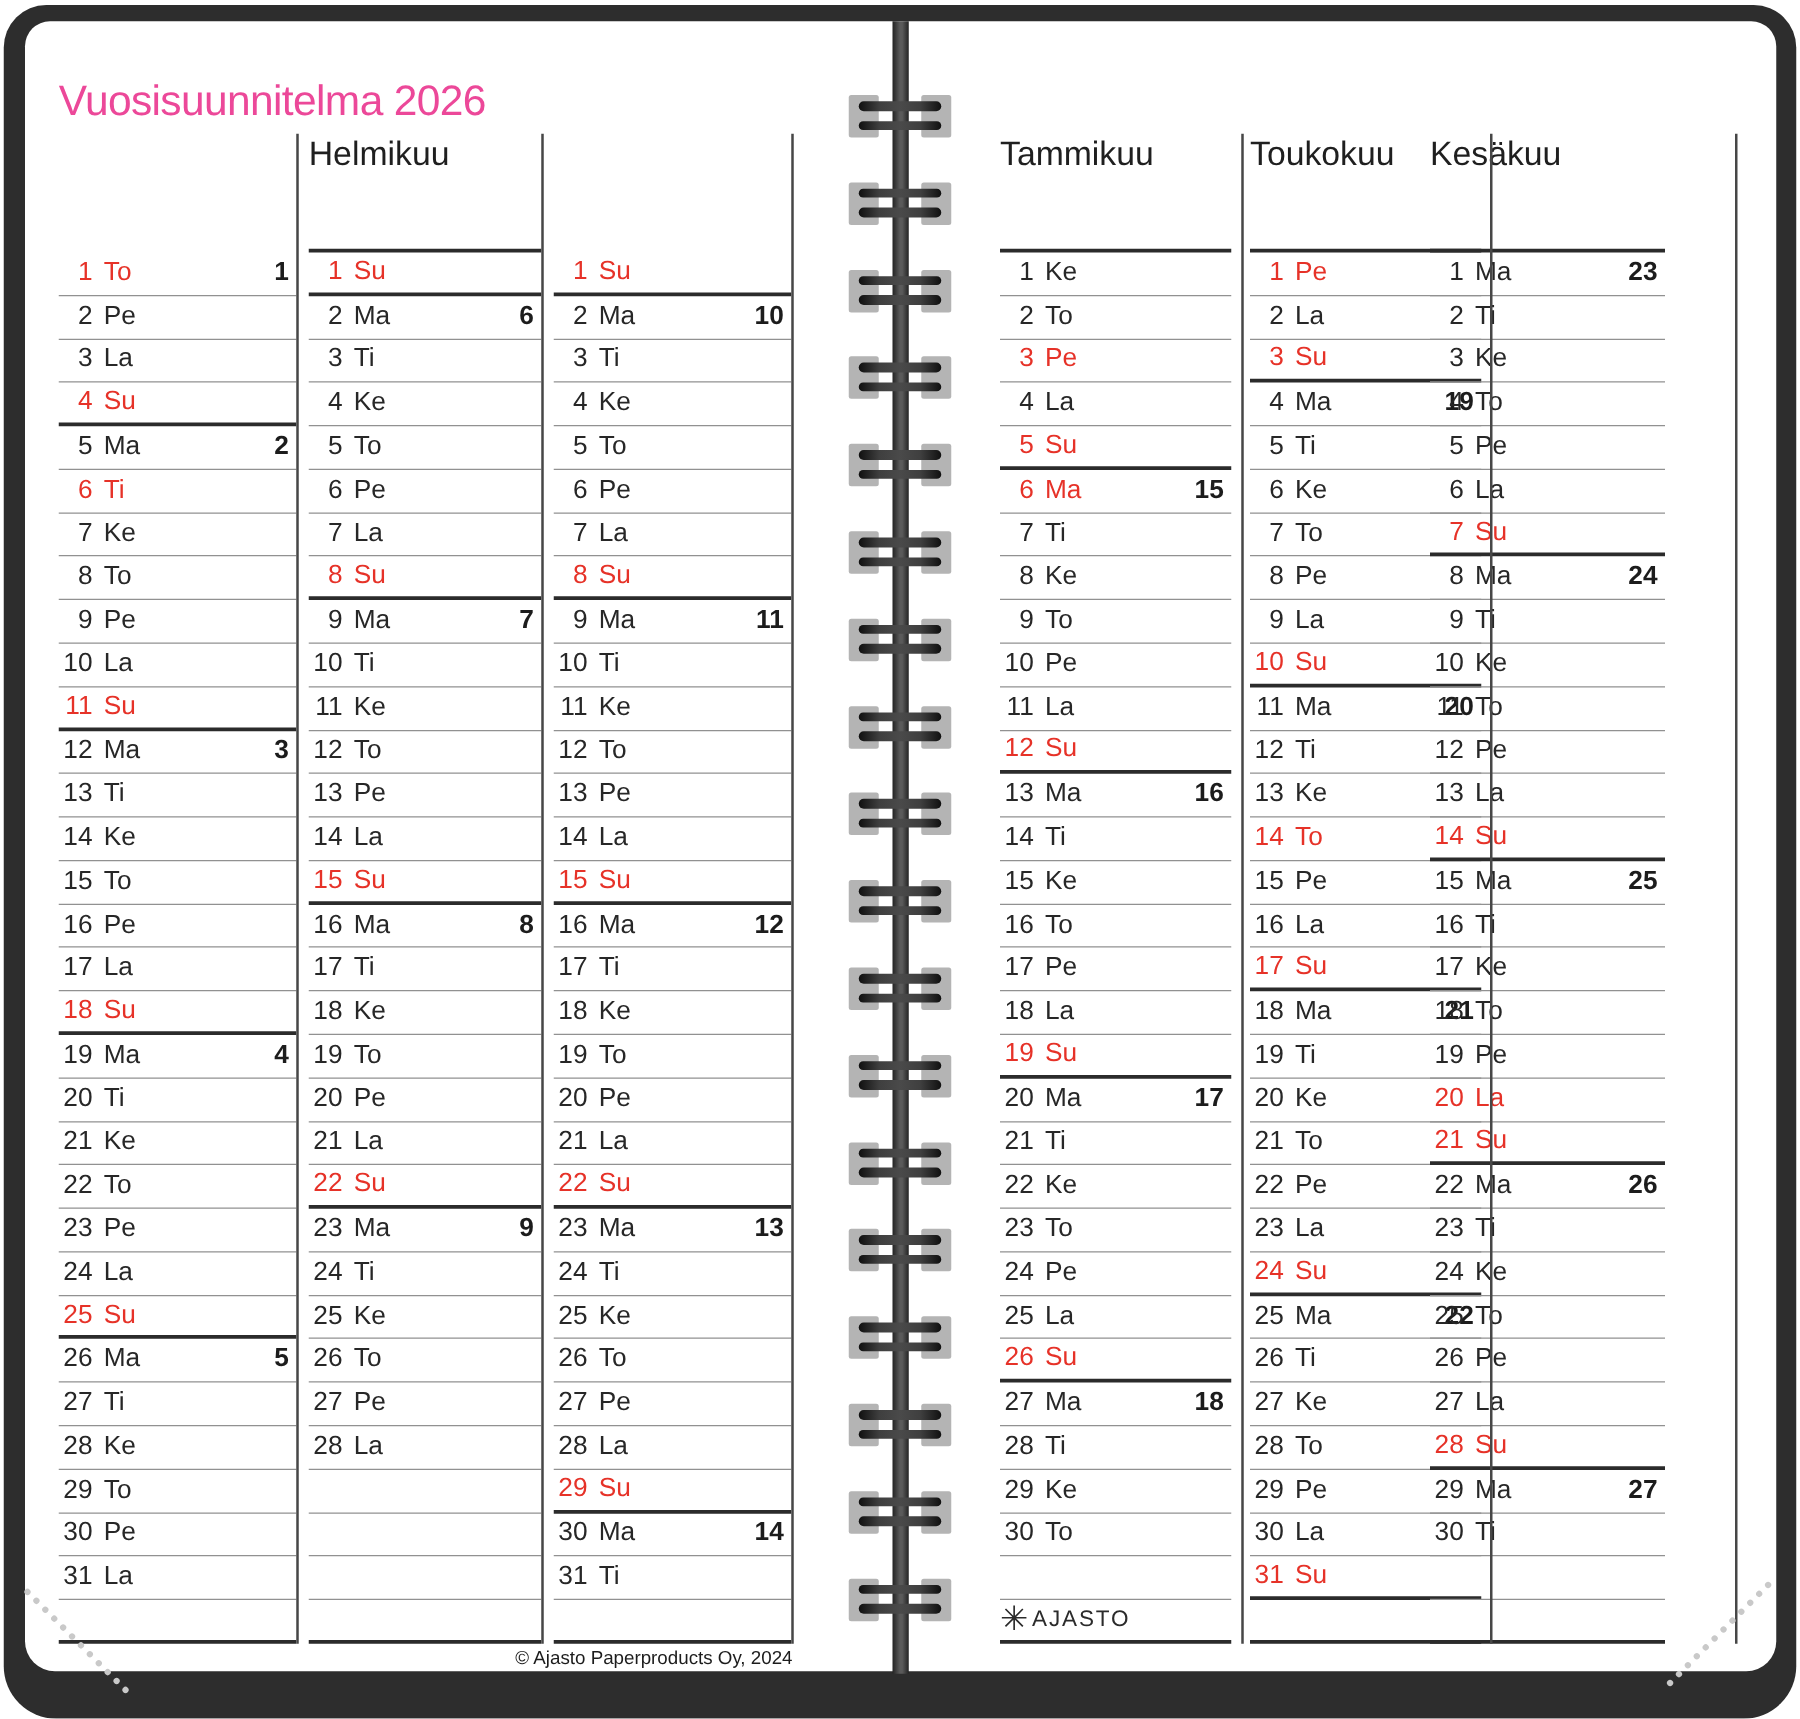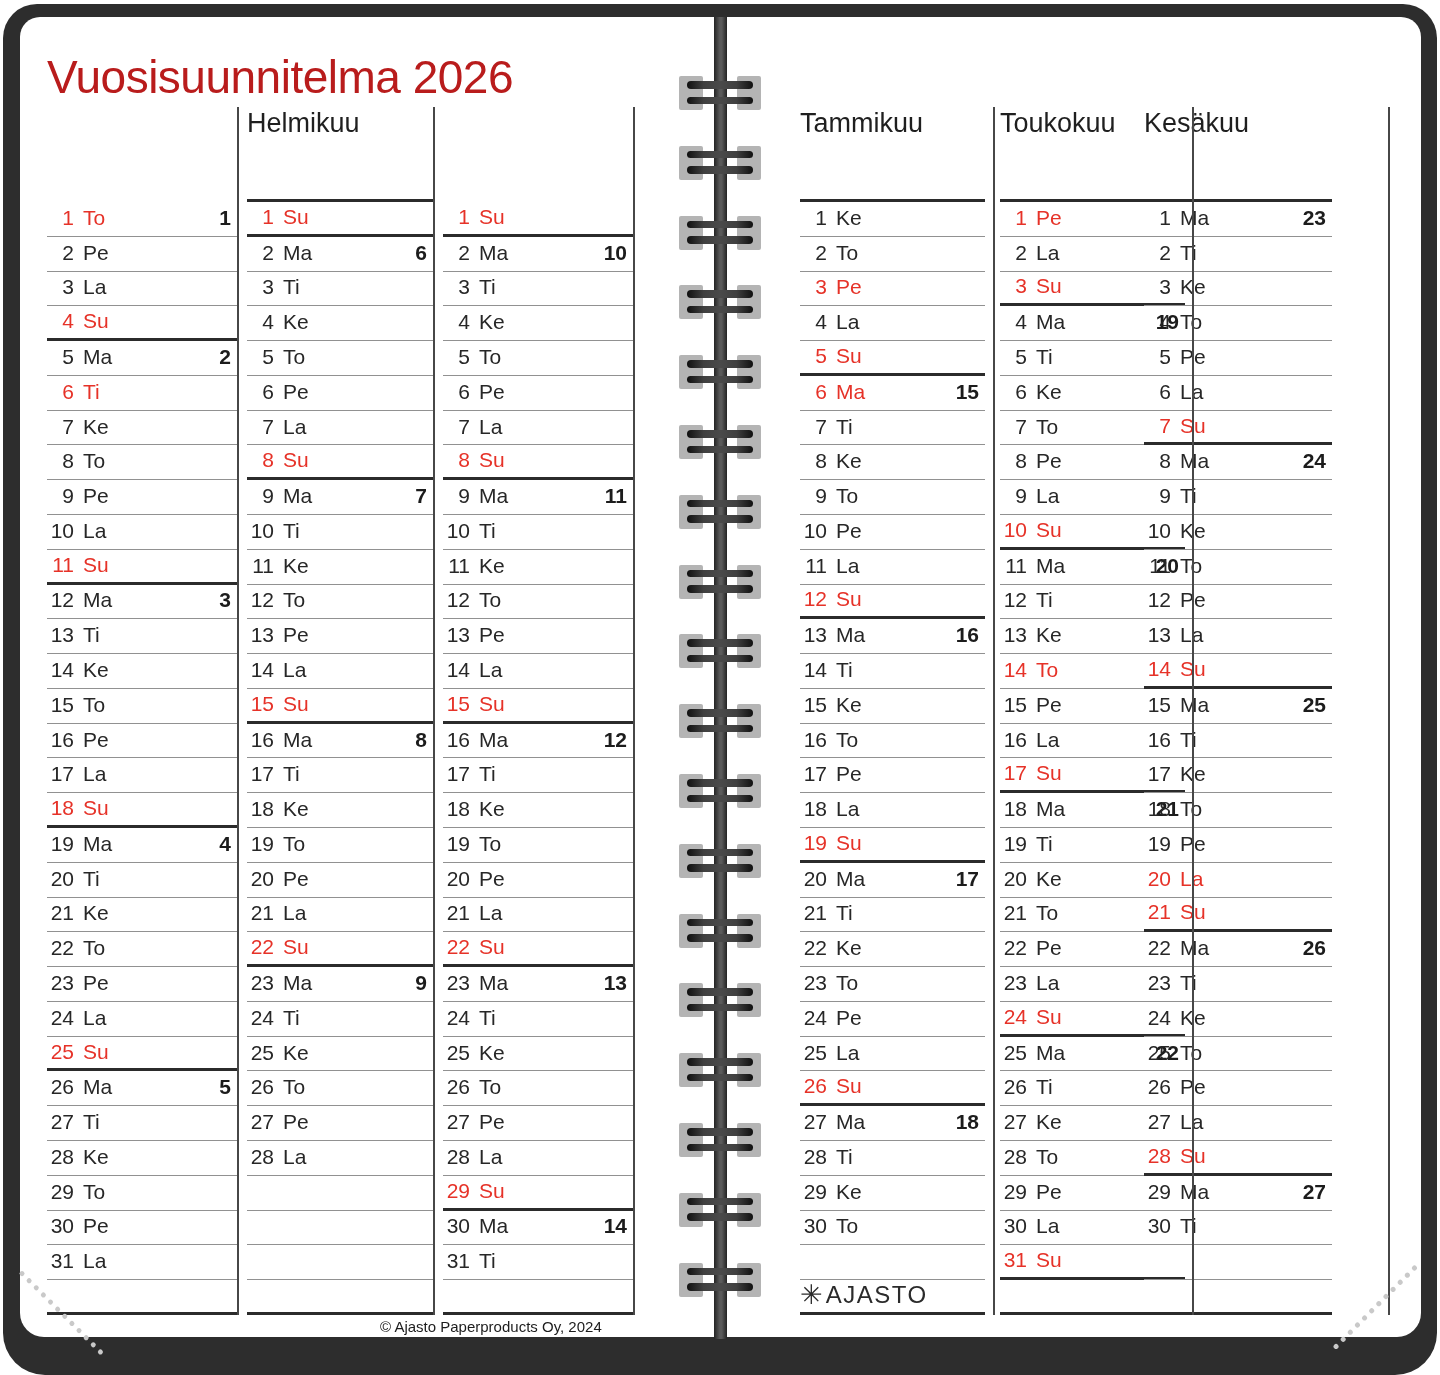--- a/index.html
+++ b/index.html
@@ -5,38 +5,38 @@
   html,body{margin:0;padding:0;background:#ffffff;}
   #scene{position:relative;width:1440px;height:1375px;overflow:hidden;
          font-family:"Liberation Sans",sans-serif;background:#ffffff;}
   
   .cover{position:absolute;left:3px;top:4px;right:3px;bottom:0;
          background:#2d2d2d;border-radius:34px 34px 42px 42px;}
   
   .paper{position:absolute;left:20px;top:17px;right:19px;bottom:38px;
          background:#ffffff;border-radius:20px 20px 24px 24px;}
   
-  .title{position:absolute;left:47px;top:50px;font-size:46px;letter-spacing:-0.5px;
-         color:#b91c1c;}
+  .title{position:absolute;left:47px;top:62px;font-size:34px;letter-spacing:-0.5px;
+         color:#ec4899;}
   
   .month-col{position:absolute;}
   .month-head{position:absolute;left:0;top:0;width:100%;height:97px;
               box-sizing:border-box;border-bottom:3px solid #2b2b2b;}
   .month-name{font-size:27px;color:#1f1f1f;line-height:1.15;padding-top:3px;}
   .row{position:absolute;left:0;width:100%;display:flex;align-items:center;
        box-sizing:border-box;border-bottom:1.5px solid #919191;
        padding:0 6px 2px 0;font-size:21px;color:#272727;}
   .row.dark{border-bottom:3px solid #2b2b2b;}
   .num{display:inline-block;width:27px;text-align:right;}
   .wd{margin-left:9px;}
   .wk{margin-left:auto;font-weight:bold;color:#1c1c1c;}
   .red .num,.red .wd{color:#e63228;}
   .logo-wrap{display:flex;align-items:center;color:#2b2b2b;}
   .logo-star{font-size:27px;margin-right:3px;line-height:1;}
-  .logo-text{font-size:24px;letter-spacing:1.5px;}
+  .logo-text{font-size:18px;letter-spacing:1.5px;}
   
   .divider{position:absolute;width:1.5px;background:#474747;top:107px;height:1208px;}
   
   .copyright{position:absolute;font-size:15px;color:#1c1c1c;}
   
   .spine-rod{position:absolute;left:714px;top:17px;width:13px;height:1322px;
              background:linear-gradient(90deg,#232323,#5a5a5a 45%,#5a5a5a 60%,#232323);}
   .bind-tab{position:absolute;width:24px;height:34px;background:#b4b4b4;border-radius:2px;}
   .bind-wire{position:absolute;left:687px;width:66px;height:7.5px;border-radius:4px;
              background:linear-gradient(90deg,#101010,#3f3f3f 25%,#4a4a4a 50%,#3f3f3f 75%,#101010);}
@@ -849,21 +849,21 @@
     </div>
   <div id="dividers-layer">
       <div class="divider" style="left: 237px;"></div>
       <div class="divider" style="left: 433px;"></div>
       <div class="divider" style="left: 633px;"></div>
       <div class="divider" style="left: 993px;"></div>
       <div class="divider" style="left: 1192px;"></div>
       <div class="divider" style="left: 1388px;"></div>
     </div>
 
-  <div class="copyright" style="left:380px;top:1318px;width:254px;">© Ajasto Paperproducts Oy, 2024</div>
+  <div class="copyright" style="left:380px;top:1318px;width:254px;text-align:right;">© Ajasto Paperproducts Oy, 2024</div>
 
   <div class="spine-rod"></div>
   <div id="binding-layer">
       <div class="bind-tab" style="left: 679px; top: 76px;"></div>
       <div class="bind-tab" style="left: 737px; top: 76px;"></div>
       <div class="bind-wire" style="top: 81px;"></div>
       <div class="bind-wire" style="top: 96.5px;"></div>
       <div class="bind-tab" style="left: 679px; top: 145.8px;"></div>
       <div class="bind-tab" style="left: 737px; top: 145.8px;"></div>
       <div class="bind-wire" style="top: 150.8px;"></div>

